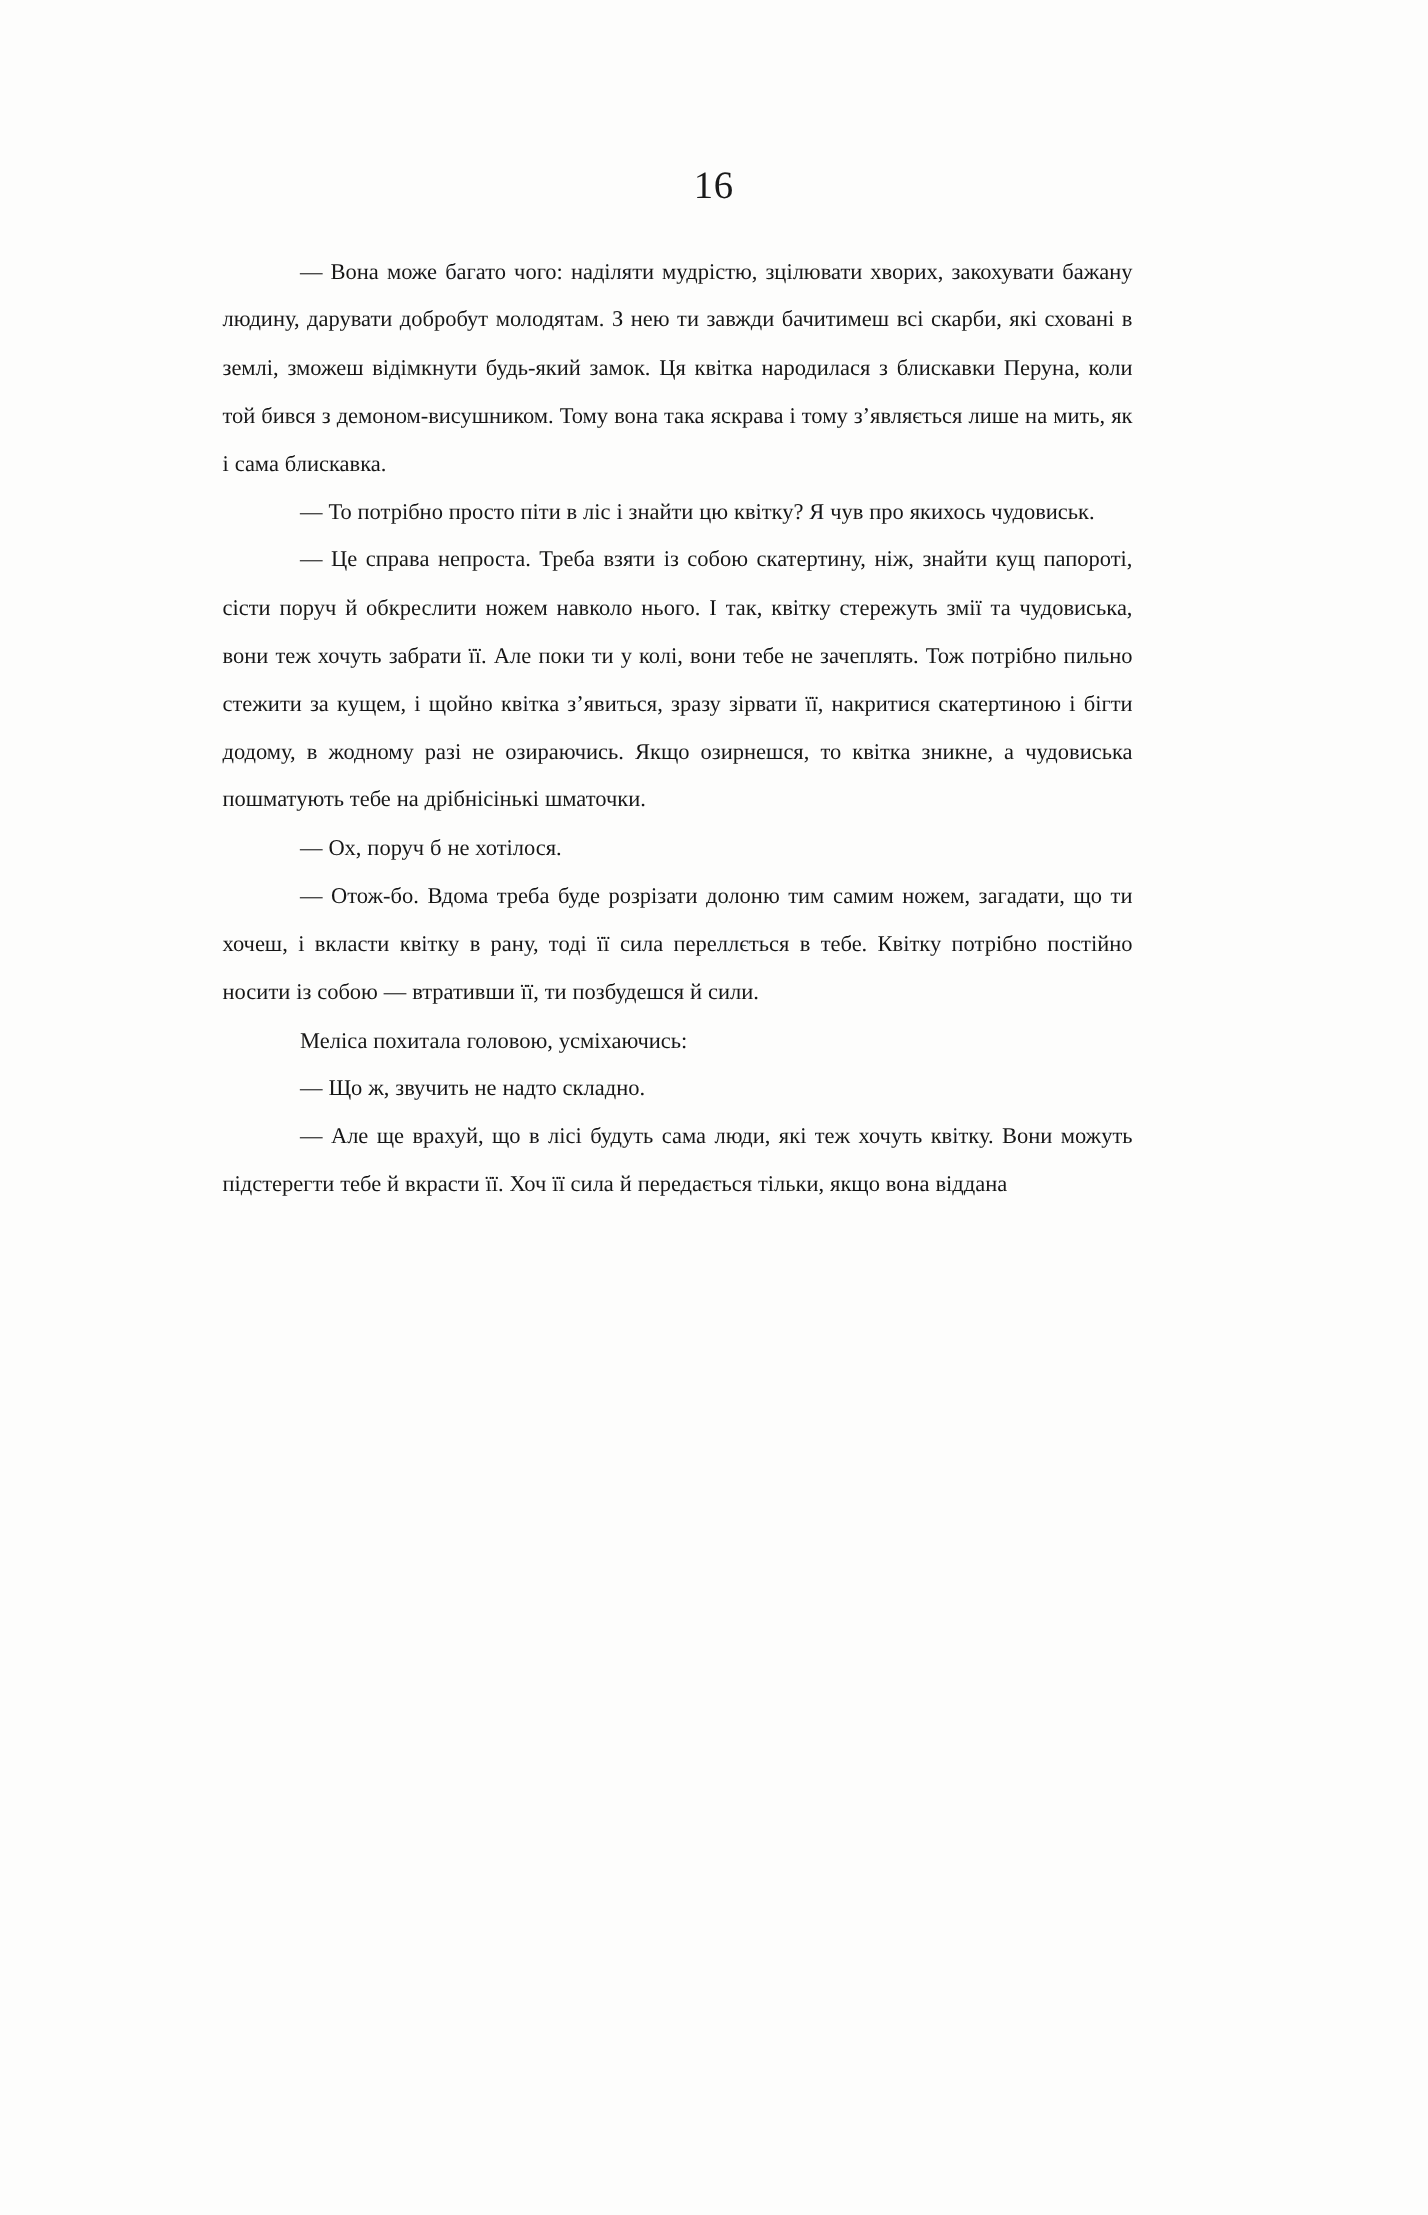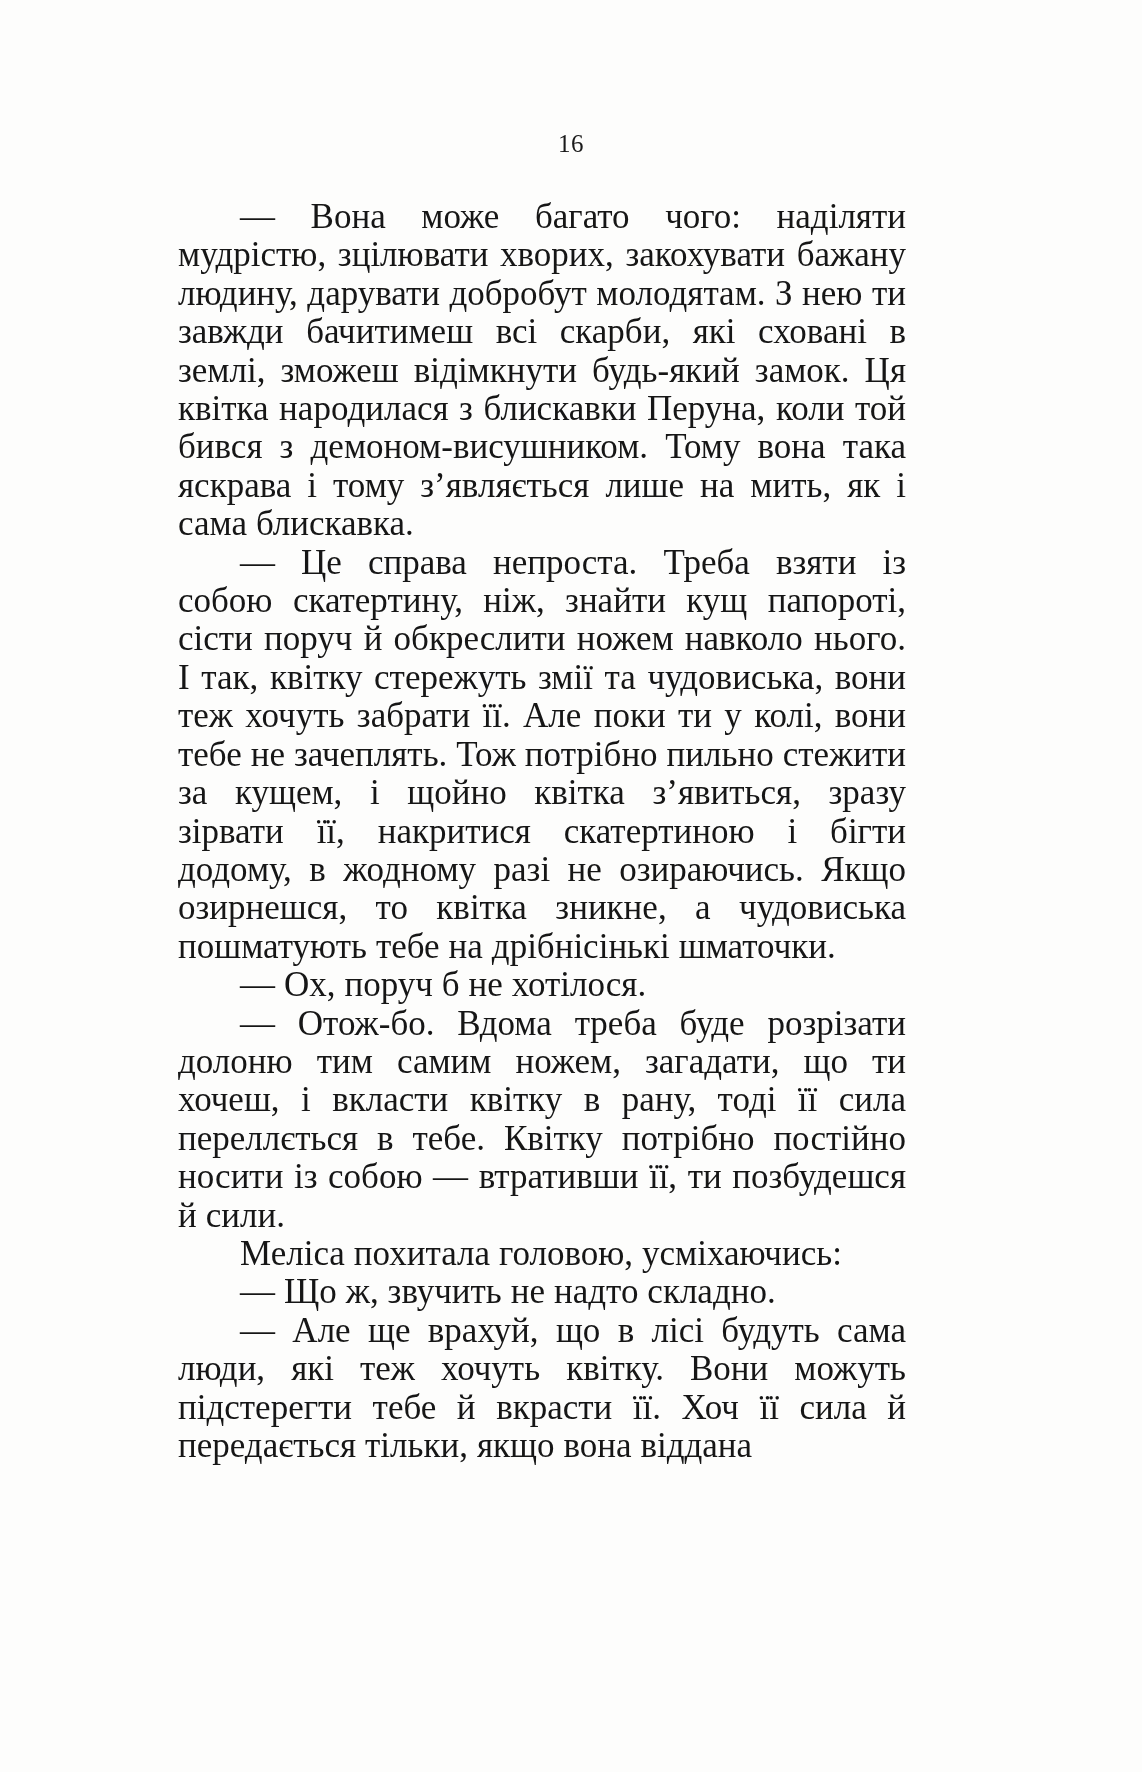--- a/index.html
+++ b/index.html
@@ -22,38 +22,38 @@
     inset: 0;
     background: #fdfdfc;
   }
 
   .folio {
     position: absolute;
     top: 130px;
     left: 0;
     width: 100%;
     text-align: center;
-    font-size: 25px;
+    font-size: 31px;
     letter-spacing: 0.5px;
     color: #1a1a1a;
   }
 
   .textblock {
     position: absolute;
     left: 178px;
     top: 198px;
     width: 728px;
   }
 
   p.para {
     margin: 0;
     text-align: justify;
     text-justify: inter-word;
     text-indent: 62px;
-    font-size: 35px;
+    font-size: 18px;
     line-height: 38.4px;
     word-spacing: 0.2px;
     hyphens: manual;
     -webkit-hyphens: manual;
     color: #161616;
   }
 
   p.para:last-child {
     text-align-last: left;
   }
@@ -65,20 +65,21 @@
 </style>
 </head>
 <body style="color: rgb(22, 22, 22);">
 
 <div class="page" style="background: rgb(253, 253, 252);">
 
   <div class="folio">16</div>
 
   <div class="textblock">
     <p class="para">— Вона може багато чого: наділяти мудрістю, зцілювати хворих, закохувати бажану людину, дарувати добробут молодятам. З нею ти завжди бачитимеш всі скарби, які сховані в землі, зможеш відімкнути будь-який замок. Ця квітка народилася з блискавки Перуна, коли той бився з демоном-висушником. Тому вона така яскрава і тому з’являється лише на мить, як і сама блискавка.</p>
+    <p class="para">— То потрібно просто піти в ліс і знайти цю квітку? Я чув про якихось чудовиськ.</p>
     <p class="para">— Це справа непроста. Треба взяти із собою скатертину, ніж, знайти кущ папороті, сісти поруч й обкреслити ножем навколо нього. І так, квітку стережуть змії та чудовиська, вони теж хочуть забрати її. Але поки ти у колі, вони тебе не зачеплять. Тож потрібно пильно стежити за кущем, і щойно квітка з’явиться, зразу зірвати її, накритися скатертиною і бігти додому, в жодному разі не озираючись. Якщо озирнешся, то квітка зникне, а чудовиська пошматують тебе на дрібнісінькі шматочки.</p>
     <p class="para">— Ох, поруч б не хотілося.</p>
     <p class="para">— Отож-бо. Вдома треба буде розрізати долоню тим самим ножем, загадати, що ти хочеш, і вкласти квітку в рану, тоді її сила переллється в тебе. Квітку потрібно постійно носити із собою — втративши її, ти позбудешся й сили.</p>
     <p class="para">Меліса похитала головою, усміхаючись:</p>
     <p class="para">— Що ж, звучить не надто складно.</p>
     <p class="para">— Але ще врахуй, що в лісі будуть сама люди, які теж хочуть квітку. Вони можуть підстерегти тебе й вкрасти її. Хоч її сила й передається тільки, якщо вона віддана</p>
   </div>
 
 </div>
 

